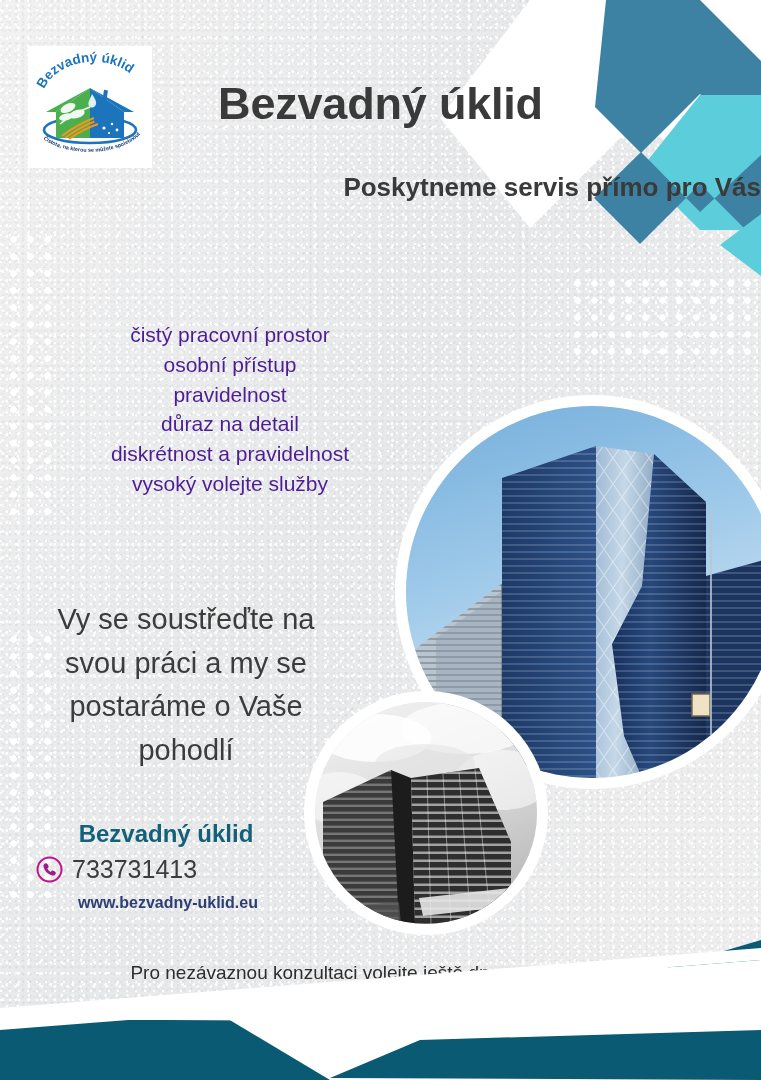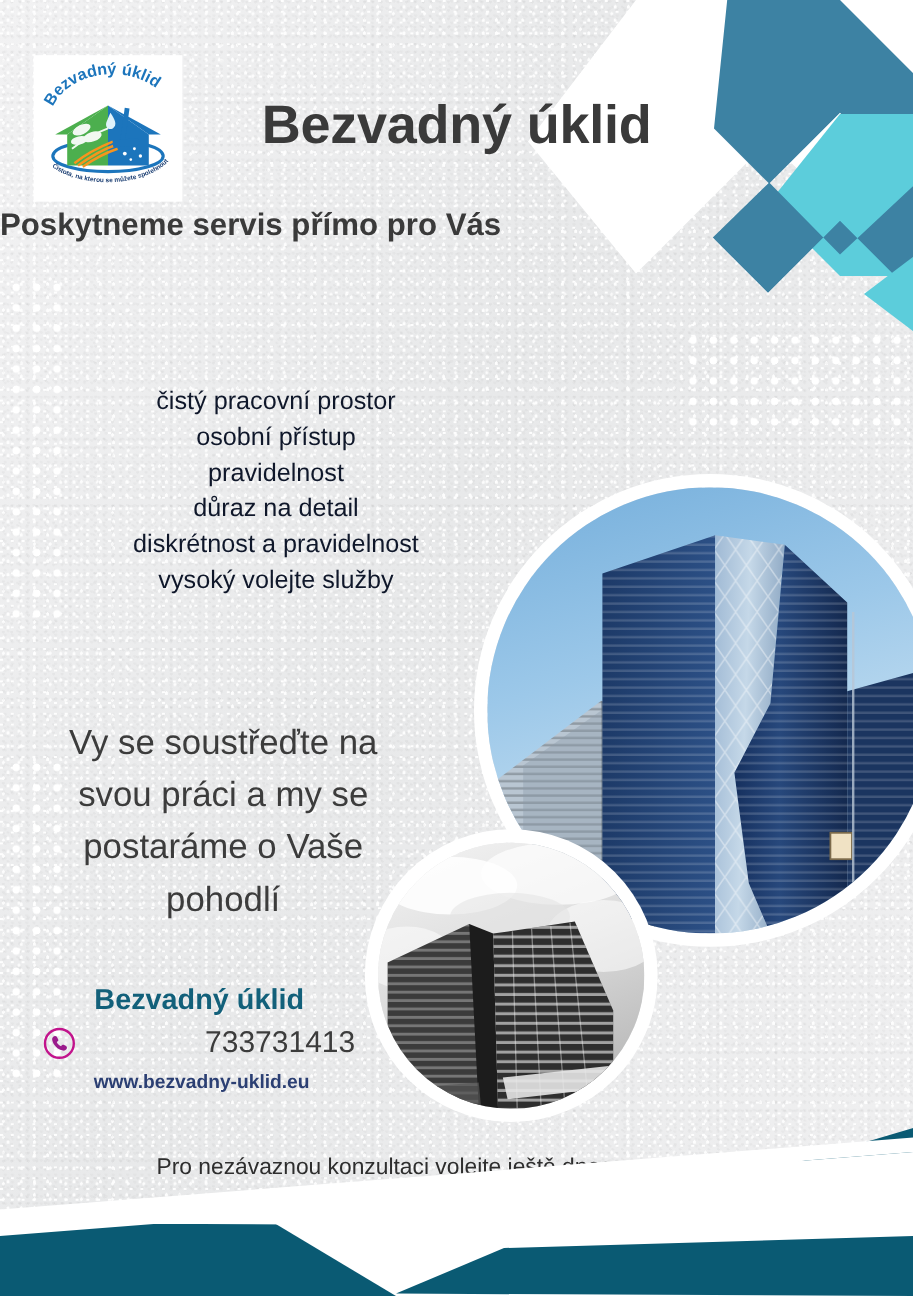--- a/index.html
+++ b/index.html
@@ -98,42 +98,42 @@
     text-align: center;
     font-size: 45px;
     font-weight: bold;
     color: #3a3a3a;
     letter-spacing: -0.2px;
   }
   #subtitle {
     position: absolute;
     left: 0; top: 172px;
     width: 761px;
-    text-align: left;
+    text-align: right;
     font-size: 26px;
     font-weight: bold;
     color: #3a3a3a;
   }
   #expect-heading {
     position: absolute;
     left: 0; top: 262px;
     width: 460px;
     text-align: center;
     font-size: 19px;
     font-weight: bold;
     color: #12607a;
   }
   #expect-list {
     position: absolute;
     left: 0; top: 320px;
     width: 460px;
     text-align: center;
     font-size: 21px;
     line-height: 1.42;
-    color: #0f172a;
+    color: #4c1d95;
     white-space: nowrap;
   }
   #expect-list div { margin: 0; padding: 0; }
 
   #focus-text {
     position: absolute;
     left: 36px; top: 598px;
     width: 300px;
     text-align: center;
     font-size: 29px;
@@ -149,21 +149,21 @@
     font-size: 24px;
     font-weight: bold;
     color: #12607a;
   }
   #contact-row {
     position: absolute;
     left: 36px; top: 855px;
     width: 260px;
     display: flex;
     align-items: center;
-    justify-content: space-between;
+    justify-content: flex-start;
     gap: 9px;
   }
   #phone-number {
     font-size: 25px;
     color: #3c3c3c;
   }
   #website {
     position: absolute;
     left: 28px; top: 894px;
     width: 280px;

